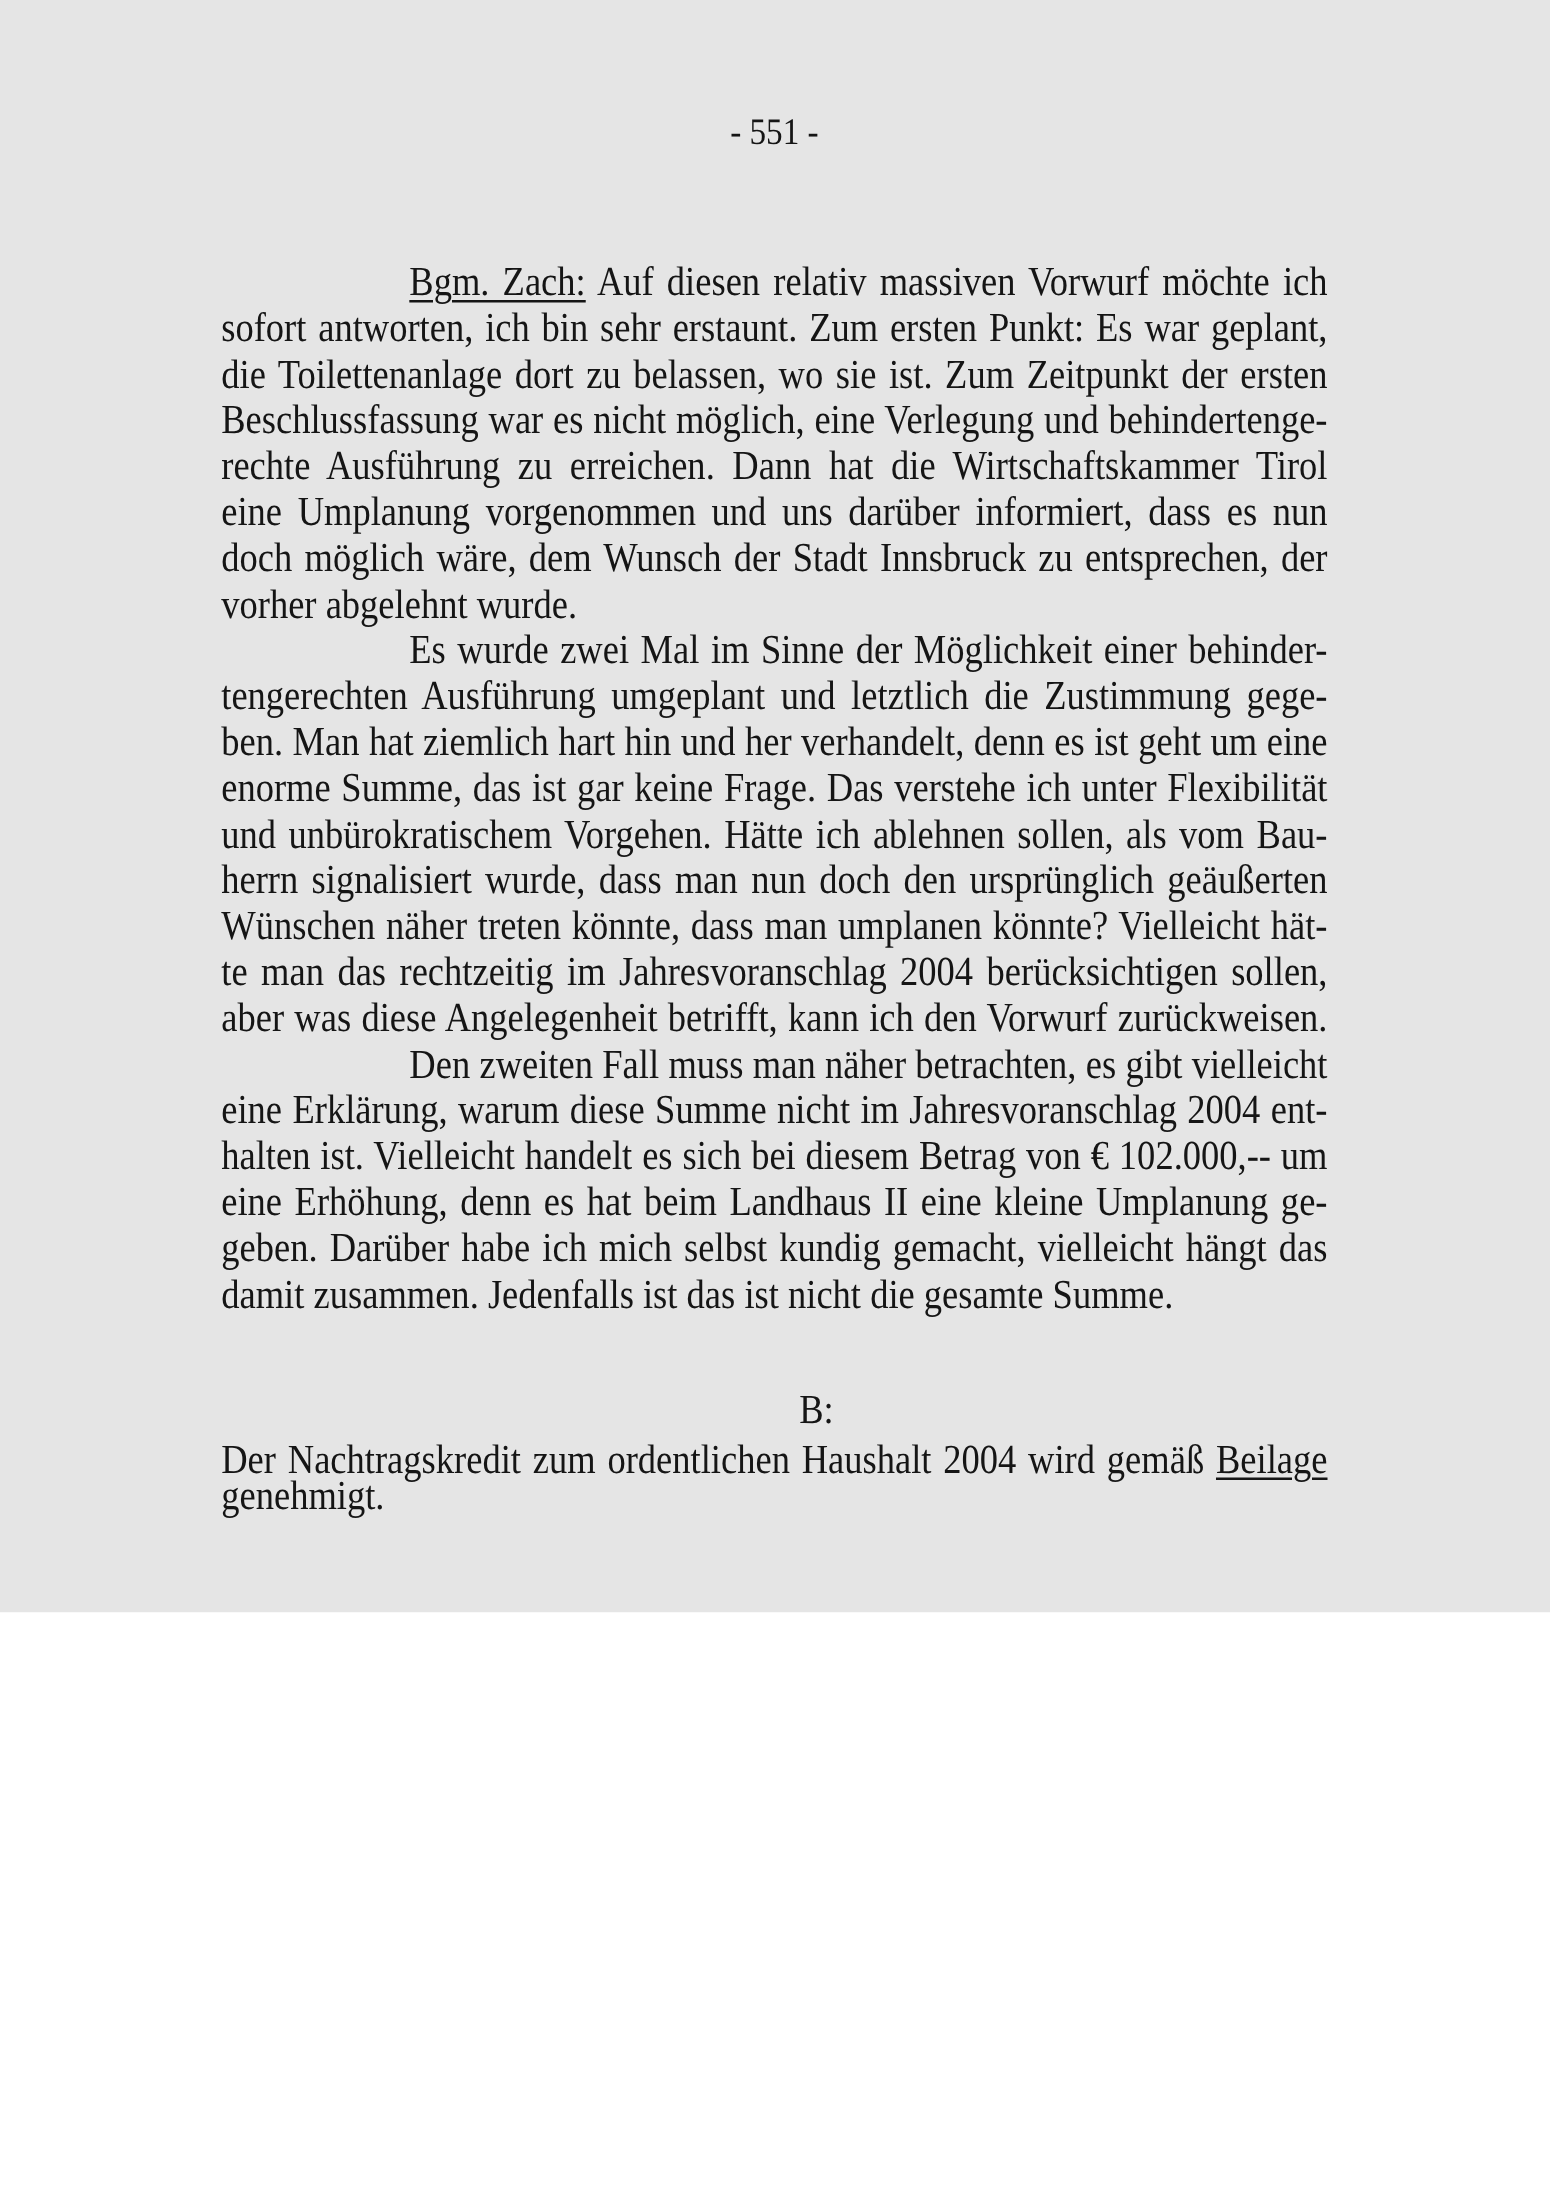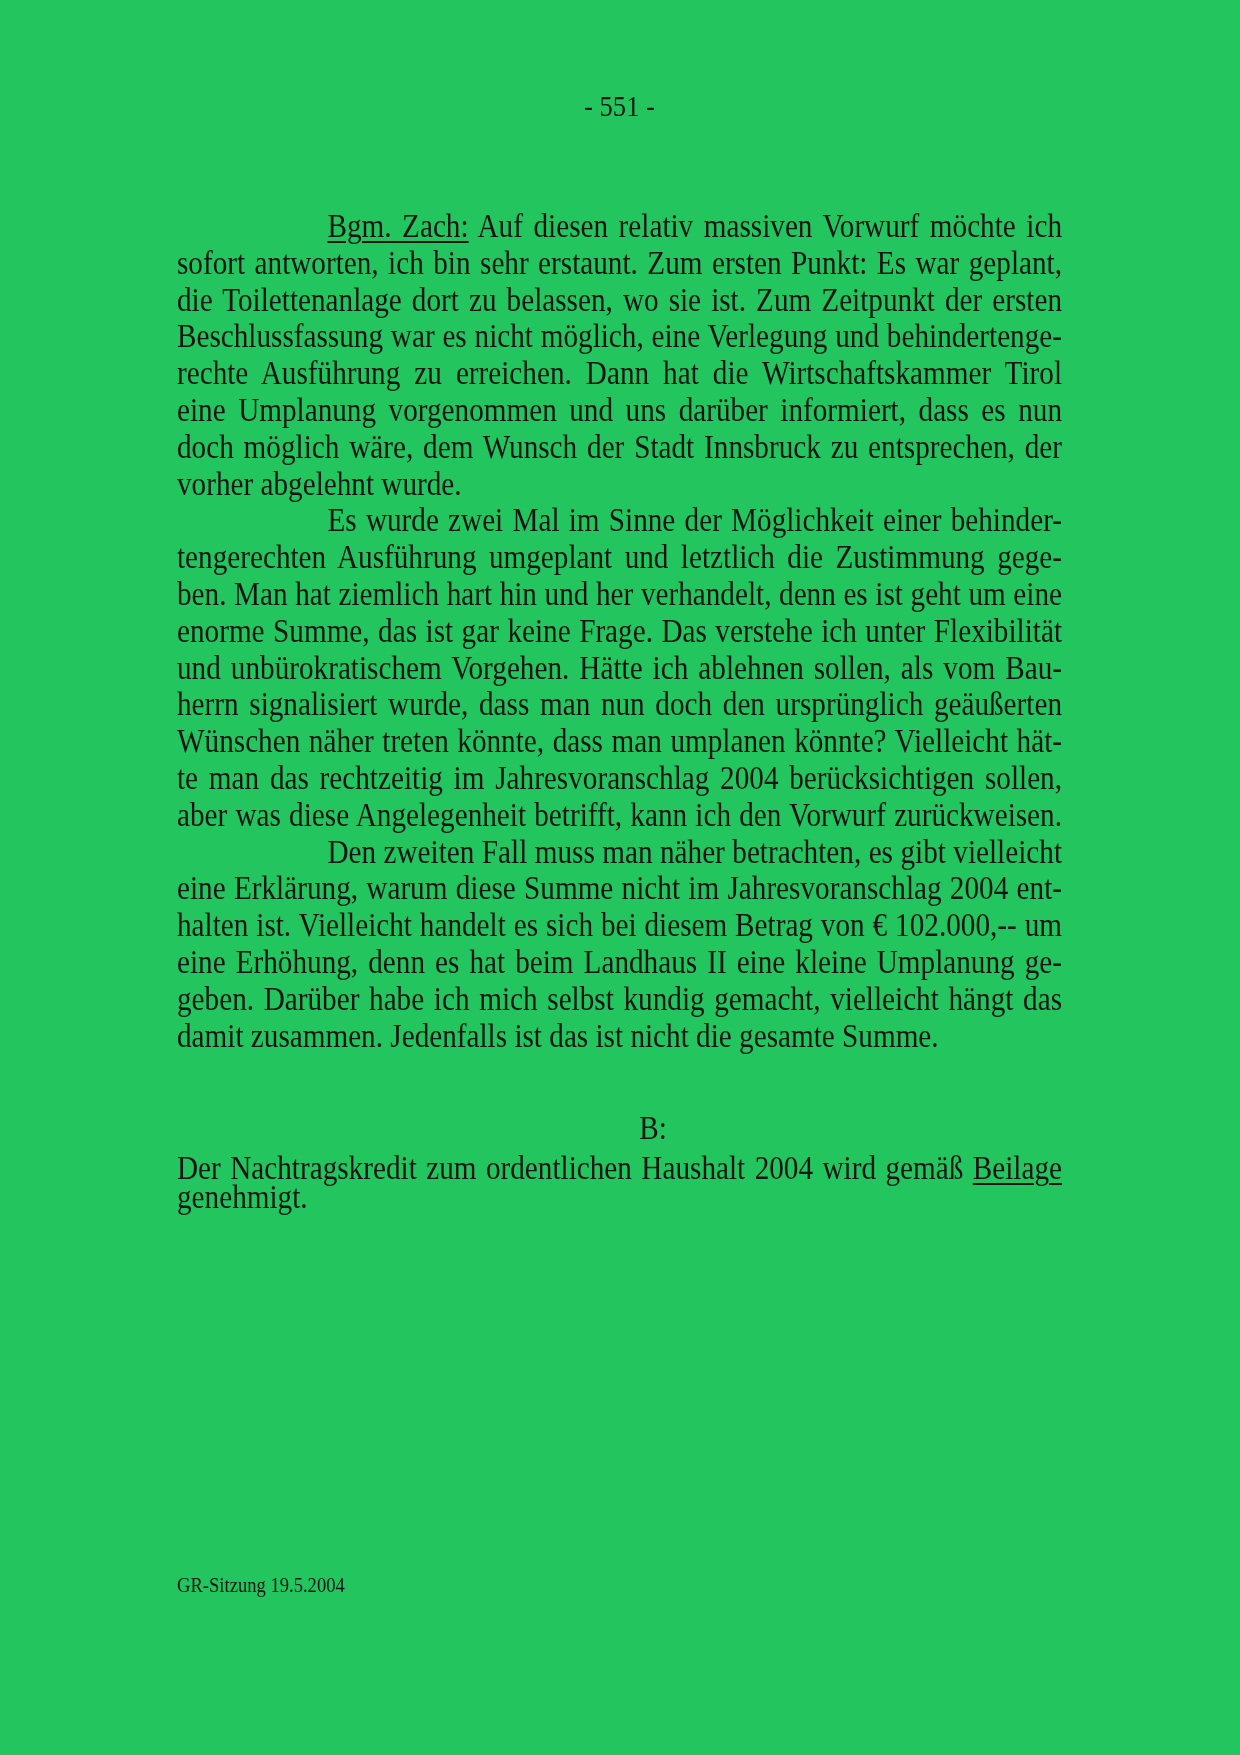--- a/index.html
+++ b/index.html
@@ -1,20 +1,20 @@
 <!DOCTYPE html>
 <html><head>
 <meta charset="utf-8">
 <style>
   html, body { margin: 0; padding: 0; background: #ffffff; }
   .page {
     position: relative;
     width: 1240px;
-    height: 1755px;
-    background: #22c55e;
+    height: 1290px;
+    background: #e5e5e5;
     overflow: hidden;
     font-family: "Liberation Serif", "DejaVu Serif", serif;
     color: #151515;
   }
   
   .scale-wrap {
     position: absolute;
     left: 177px;
     top: 0;
     width: 1000px;

